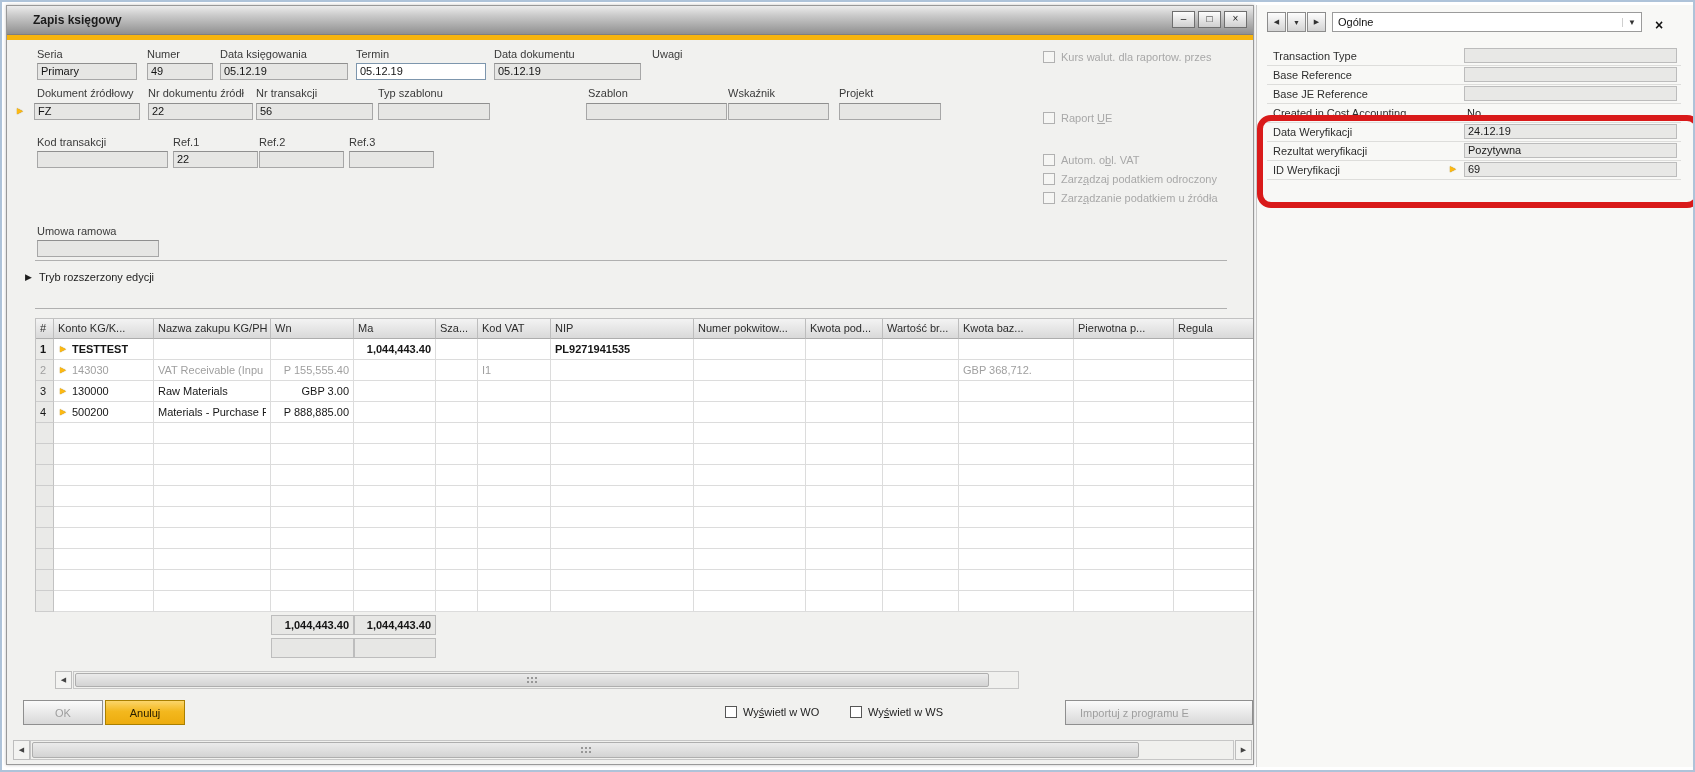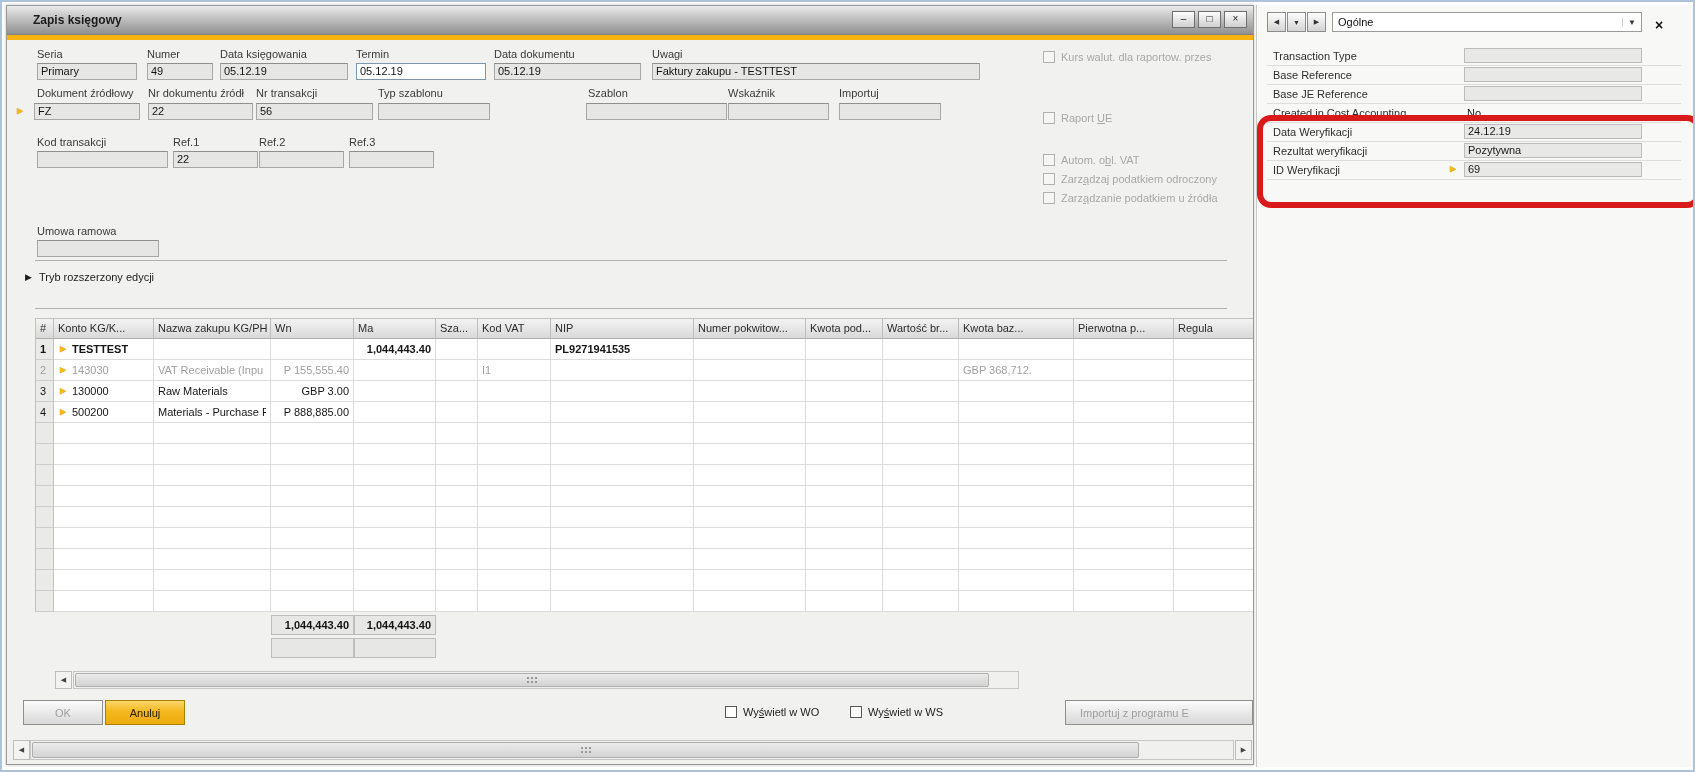--- a/index.html
+++ b/index.html
@@ -65,21 +65,21 @@
   .pheader{position:absolute;left:10px;top:7px;display:flex;align-items:flex-end}
   .navbtn{width:19px;height:20px;box-sizing:border-box;border:1px solid #8c8c8c;margin-right:1px;
     background:linear-gradient(#fdfdfd,#d4d4d4);font-size:7px;color:#333;
     display:flex;align-items:center;justify-content:center}
   .combo{width:310px;height:20px;box-sizing:border-box;border:1px solid #9b9b9b;background:#fff;
     display:flex;align-items:center;font-size:11px;color:#111;padding:0 5px;margin-left:5px}
   .combo .darr{margin-left:auto;font-size:8px;color:#333;border-left:1px solid #cfcfcf;padding-left:5px}
   .pclose{margin-left:13px;font-size:14px;font-weight:700;color:#111;line-height:14px}
   .prow{position:absolute;left:10px;width:414px;height:19px;border-bottom:1px solid #dddddb;box-sizing:border-box}
   .plabel{position:absolute;left:6px;top:3px;font-size:11px;color:#2e2e2e;white-space:nowrap}
-  .pfield{position:absolute;left:197px;top:1px;width:178px;height:15px;background:#e8e8e6;
+  .pfield{position:absolute;left:197px;top:1px;width:213px;height:15px;background:#e8e8e6;
     border:1px solid #bcbcbc;box-sizing:border-box;font-size:11px;color:#1a1a1a;padding:0 3px;line-height:13px;
     white-space:nowrap;overflow:hidden}
   .pvalue{position:absolute;left:200px;top:3px;font-size:11px;color:#1a1a1a}
   .parrow{position:absolute;left:181px;top:3px;font-size:10px;line-height:1;text-shadow:0 0 1px #8a6a00}
   .redbox{position:absolute;left:1255px;top:113px;width:432px;height:81px;border:6px solid #d91a1a;
     border-radius:14px;z-index:40;pointer-events:none}
   u{text-decoration:underline}
 </style>
 </head>
 <body>
@@ -103,36 +103,35 @@
       <div class="fld" style="left:30px;top:23px;width:100px">Primary</div>
       <div class="lbl" style="left:140px;top:8px">Numer</div>
       <div class="fld" style="left:140px;top:23px;width:66px">49</div>
       <div class="lbl" style="left:213px;top:8px">Data księgowania</div>
       <div class="fld" style="left:213px;top:23px;width:128px">05.12.19</div>
       <div class="lbl" style="left:349px;top:8px">Termin</div>
       <div class="fld white" style="left:349px;top:23px;width:130px">05.12.19</div>
       <div class="lbl" style="left:487px;top:8px">Data dokumentu</div>
       <div class="fld" style="left:487px;top:23px;width:147px">05.12.19</div>
       <div class="lbl" style="left:645px;top:8px">Uwagi</div>
-      <div class="fld" style="left:645px;top:23px;width:328px">Faktury zakupu - TESTTEST</div>
 
       <div class="lbl" style="left:30px;top:47px">Dokument źródłowy</div>
       <span class="arrow" style="position: absolute; left: 8px; top: 66px; color: rgb(253, 185, 19);">►</span>
       <div class="fld" style="left:27px;top:63px;width:106px">FZ</div>
       <div class="lbl" style="left:141px;top:47px">Nr dokumentu źródł</div>
       <div class="fld" style="left:141px;top:63px;width:105px">22</div>
       <div class="lbl" style="left:249px;top:47px">Nr transakcji</div>
       <div class="fld" style="left:249px;top:63px;width:117px">56</div>
       <div class="lbl" style="left:371px;top:47px">Typ szablonu</div>
       <div class="fld" style="left:371px;top:63px;width:112px"></div>
       <div class="lbl" style="left:581px;top:47px">Szablon</div>
       <div class="fld" style="left:579px;top:63px;width:141px"></div>
       <div class="lbl" style="left:721px;top:47px">Wskaźnik</div>
       <div class="fld" style="left:721px;top:63px;width:101px"></div>
-      <div class="lbl" style="left:832px;top:47px">Importuj</div>
+      <div class="lbl" style="left:832px;top:47px">Projekt</div>
       <div class="fld" style="left:832px;top:63px;width:102px"></div>
 
       <div class="lbl" style="left:30px;top:96px">Kod transakcji</div>
       <div class="fld" style="left:30px;top:111px;width:131px"></div>
       <div class="lbl" style="left:166px;top:96px">Ref.1</div>
       <div class="fld" style="left:166px;top:111px;width:85px">22</div>
       <div class="lbl" style="left:252px;top:96px">Ref.2</div>
       <div class="fld" style="left:252px;top:111px;width:85px"></div>
       <div class="lbl" style="left:342px;top:96px">Ref.3</div>
       <div class="fld" style="left:342px;top:111px;width:85px"></div>

